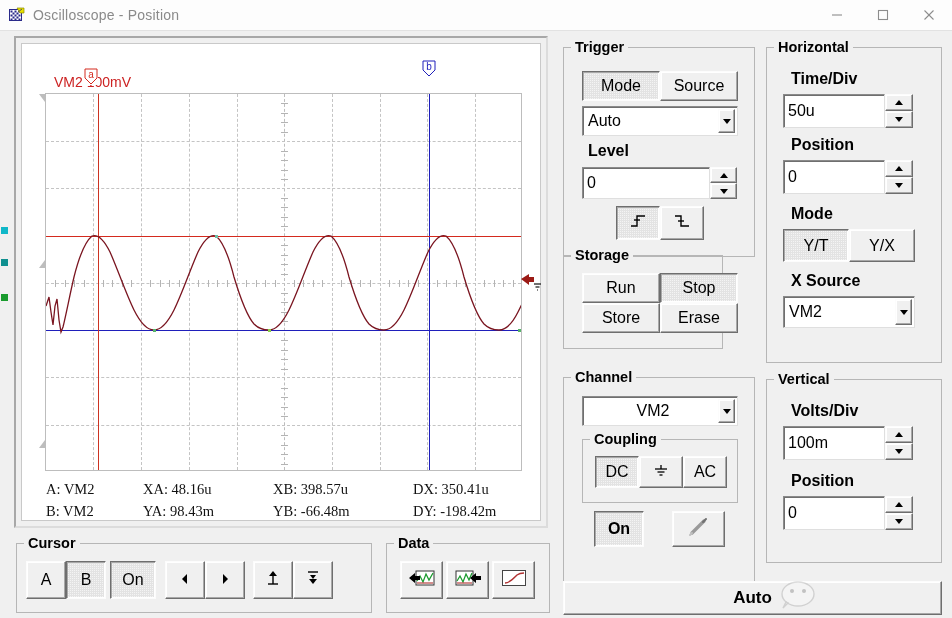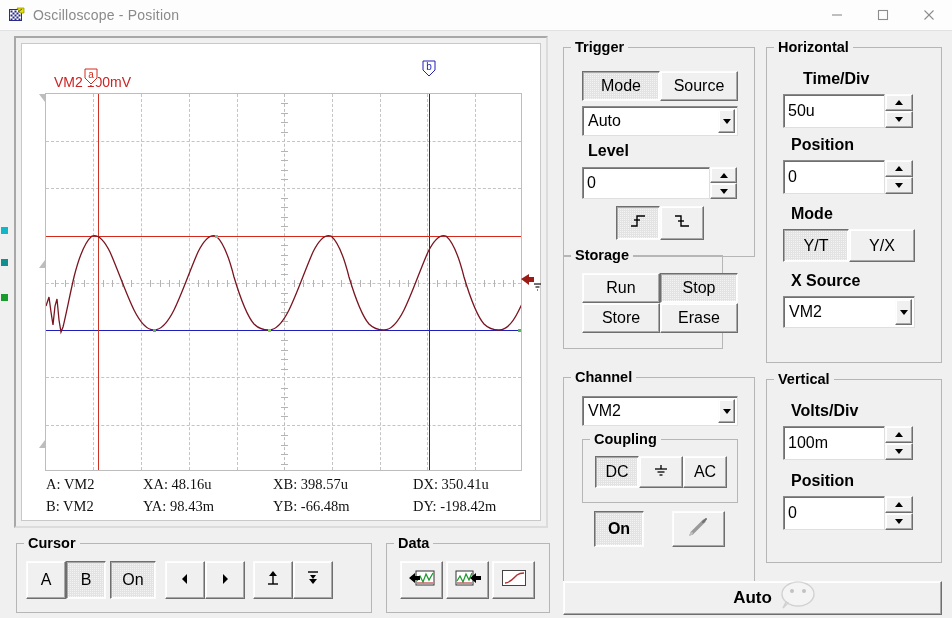--- a/index.html
+++ b/index.html
@@ -134,21 +134,21 @@
   
   .gnd-marker { position: absolute; }
 
   
   .readout {
     position: absolute; left: 24px; top: 432px;
     width: 490px;
     font-family: "Liberation Serif", serif;
     font-size: 14.5px; color: #111;
   }
-  .ro-row { display: flex; height: 22px; align-items: flex-start; }
+  .ro-row { display: flex; height: 22px; align-items: flex-end; }
   .ro-cell { flex: none; }
   .ro-c0 { width: 97px; }
   .ro-c1 { width: 130px; }
   .ro-c2 { width: 140px; }
   .ro-c3 { width: 120px; }
 
   
   .grp {
     position: absolute;
     border: 1px solid #b6b6b6;
@@ -575,21 +575,21 @@
     </div>
 
     <div class="grp" style="left:563px; top:224px; width:160px; height:94px;">
       <div class="grp-title">Storage</div>
       <div class="btn" style="left:18px; top:17px; width:78px; height:30px;">Run</div>
       <div class="btn pressed" style="left:96px; top:17px; width:78px; height:30px;">Stop</div>
       <div class="btn" style="left:18px; top:47px; width:78px; height:30px;">Store</div>
       <div class="btn" style="left:96px; top:47px; width:78px; height:30px;">Erase</div>
     </div>
 
-    <div class="grp" style="left:563px; top:346px; width:192px; height:234px;">
+    <div class="grp" style="left:563px; top:346px; width:192px; height:234px;text-align:center;">
       <div class="grp-title">Channel</div>
 
       <div class="combo" style="left:18px; top:18px; width:156px; height:30px;">
         <div class="combo-text">VM2</div>
         <div class="combo-arrow">
           <svg width="8" height="5" viewBox="0 0 8 5">
               <path d="M0,0 L8,0 L4,5 Z" fill="#000"></path>
             </svg>
         </div>
       </div>
@@ -618,21 +618,21 @@
             <line x1="16" y1="5" x2="19" y2="2" stroke="#707070" stroke-width="2" stroke-linecap="round"></line>
             <line x1="5" y1="16" x2="3" y2="18" stroke="#c0c0c0" stroke-width="2" stroke-linecap="round"></line>
           </svg>
         </span>
       </div>
     </div>
 
     <div class="grp" style="left:766px; top:16px; width:176px; height:316px;">
       <div class="grp-title">Horizontal</div>
 
-      <div class="lbl" style="left:24px; top:22px;margin-left:12px;">Time/Div</div>
+      <div class="lbl" style="left:24px; top:22px;">Time/Div</div>
       <div class="field" style="left:16px; top:46px; width:102px; height:34px;">50u</div>
       <div class="spin" style="left:118px; top:46px; width:28px; height:34px;">
         <div class="spin-btn">
           <svg width="8" height="5" viewBox="0 0 8 5">
               <path d="M4,0 L8,5 L0,5 Z" fill="#000"></path>
             </svg>
         </div>
         <div class="spin-btn">
           <svg width="8" height="5" viewBox="0 0 8 5">
               <path d="M0,0 L8,0 L4,5 Z" fill="#000"></path>

